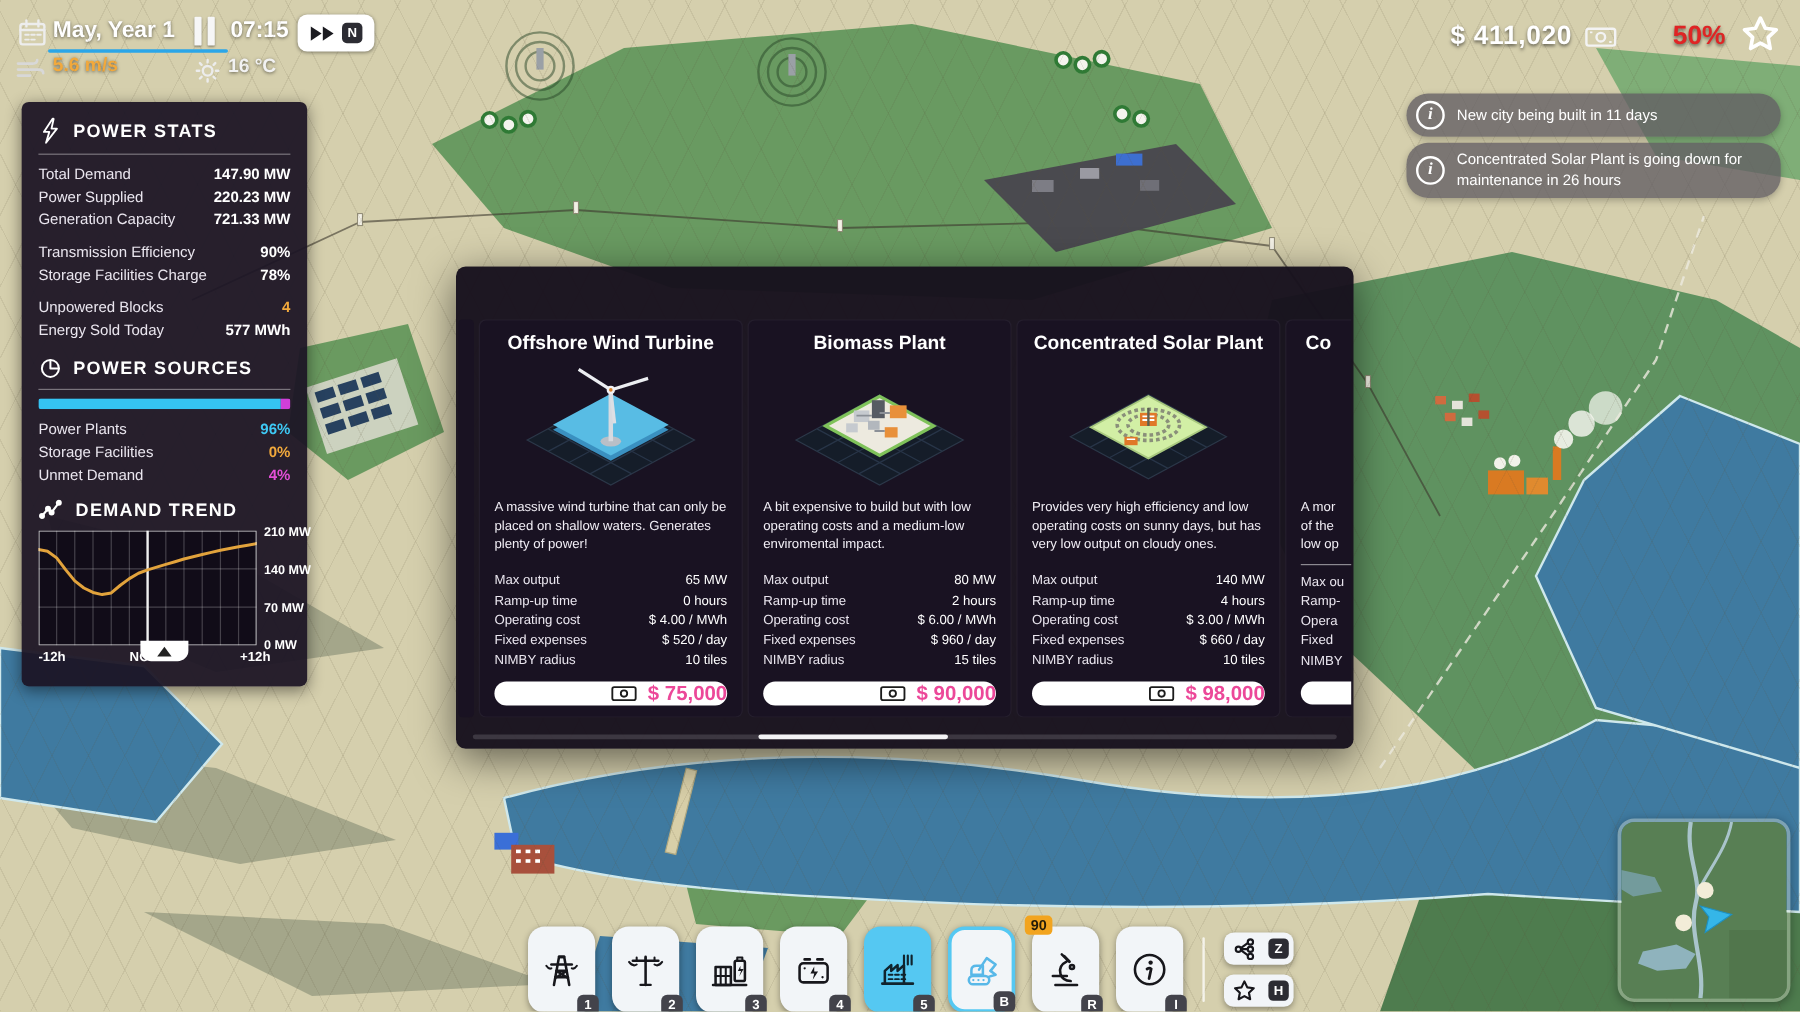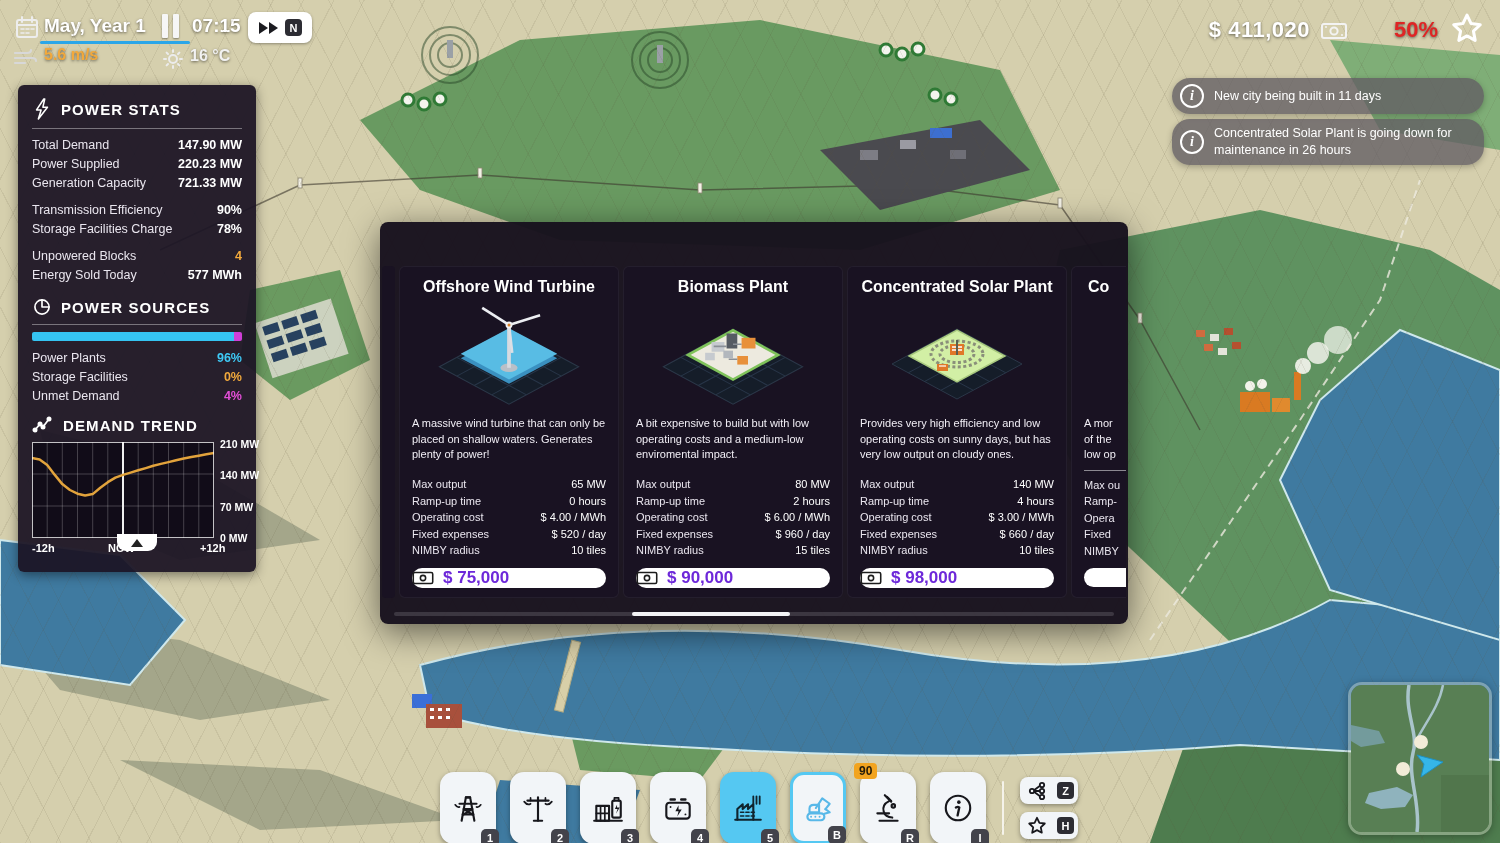--- a/index.html
+++ b/index.html
@@ -85,22 +85,22 @@
     padding:10px 12px 10px;box-sizing:border-box;cursor:pointer;}
   .card-sliver{flex:0 0 13px;background:#191222;border-radius:4px;}
   .card-title{font-weight:bold;font-size:16px;text-align:center;line-height:1.2;}
   .card-title.t-left{text-align:left;padding-left:4px;}
   .card-img{flex:1;display:flex;align-items:center;justify-content:center;min-height:120px;}
   .card-desc{font-size:11px;line-height:1.42;color:#f1eef5;min-height:46px;white-space:pre-line;}
   .card-hr{height:1px;background:rgba(255,255,255,.5);margin:8px 0 6px;}
   .stat{display:flex;justify-content:space-between;font-size:11px;line-height:16.5px;}
   .stat .sl{color:#eae6ef;}
   .stat .sv{font-weight:normal;}
-  .price-btn{margin-top:9px;height:27px;background:#fff;border-radius:15px;color:#6d28d9;
-    display:flex;align-items:center;justify-content:flex-start;gap:9px;font-weight:bold;font-size:17px;cursor:pointer;}
+  .price-btn{margin-top:9px;height:27px;background:#fff;border-radius:15px;color:#ec4899;
+    display:flex;align-items:center;justify-content:flex-end;gap:9px;font-weight:bold;font-size:17px;cursor:pointer;}
   #modal-scrollbar{position:absolute;left:14px;right:14px;bottom:8px;height:4px;
     background:rgba(255,255,255,.14);border-radius:2px;}
   #modal-scroll-thumb{position:absolute;left:33%;width:22%;height:100%;background:#f3f3f5;border-radius:2px;cursor:grab;}
 
   
   #toolbar{left:440px;top:772px;z-index:9;display:flex;gap:14px;align-items:center;}
   .tb-btn{width:56px;height:72px;background:#f2f5f8;border-radius:14px;position:relative;
     display:flex;align-items:center;justify-content:center;box-shadow:0 2px 5px rgba(0,0,0,.35);
     box-sizing:border-box;cursor:pointer;}
   .tb-btn.selected{background:#55c8f2;}

